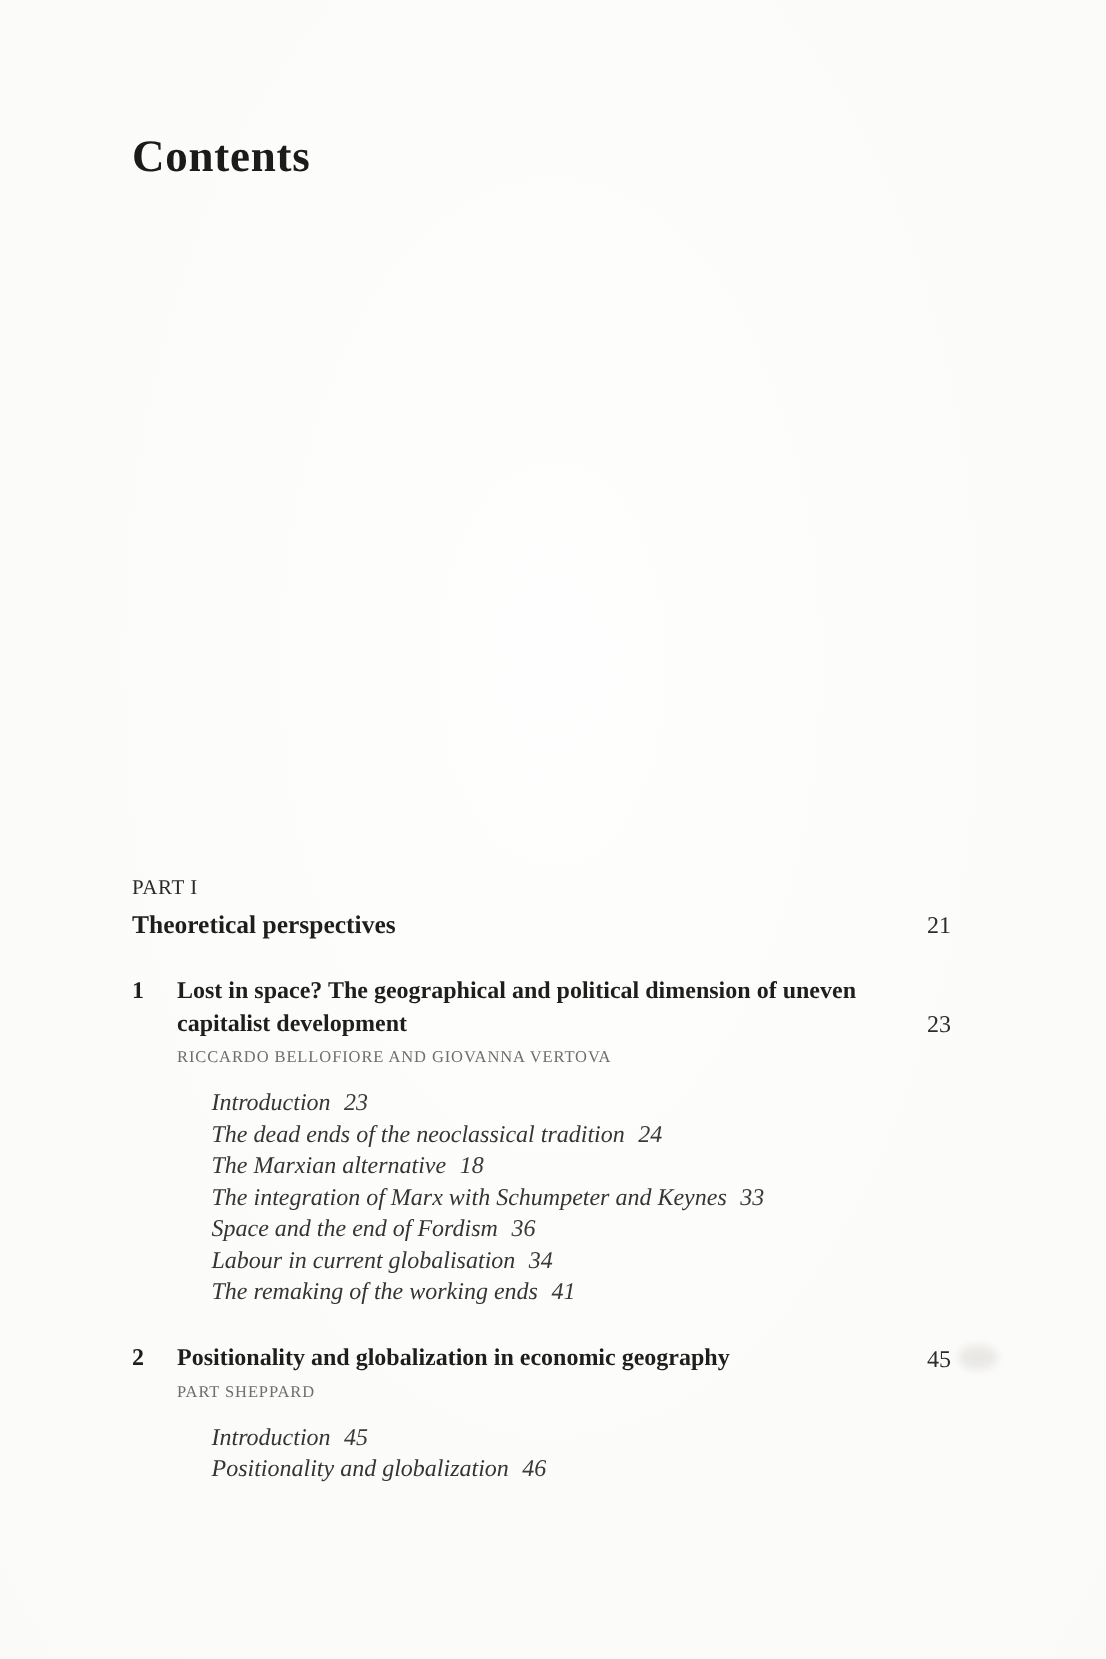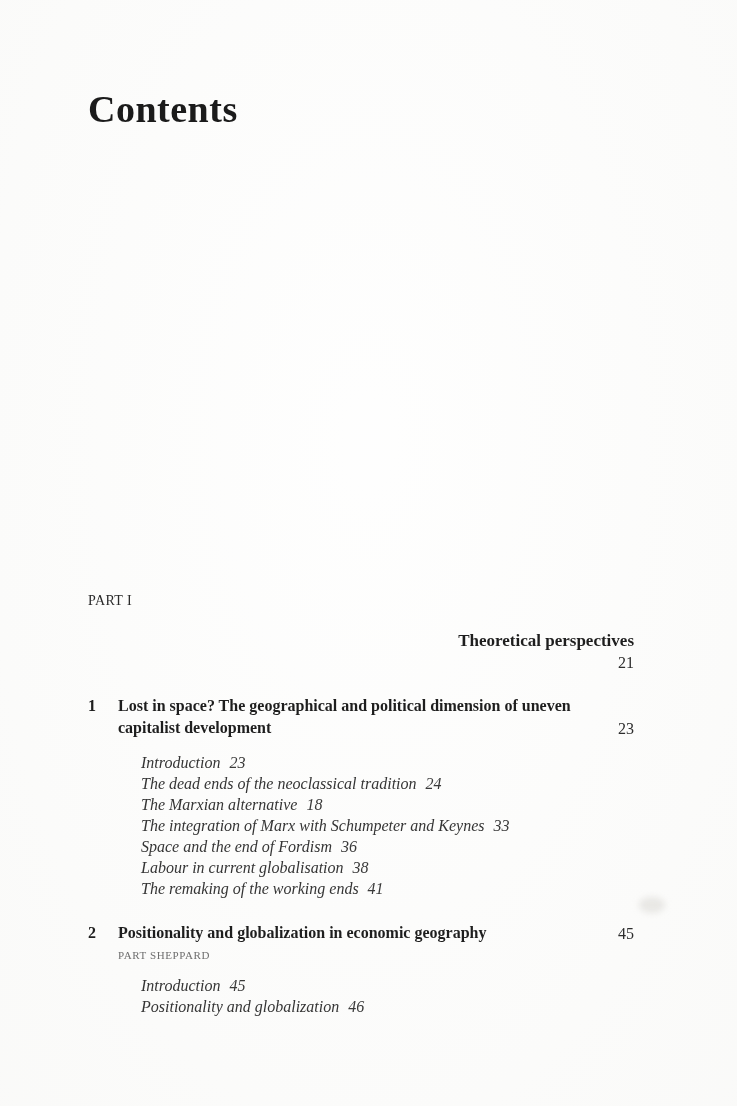--- a/index.html
+++ b/index.html
@@ -12,21 +12,21 @@
     width: 737px;
     height: 1106px;
     background: #fdfdfc;
     background-image: radial-gradient(ellipse at 50% 40%, rgba(255,255,255,0.6) 0%, rgba(244,244,242,0.35) 100%);
     overflow: hidden;
     font-family: "Liberation Serif", "DejaVu Serif", serif;
     color: #222;
   }
   .page-title {
     margin: 90px 0 0 88px;
-    font-size: 38px;
+    font-size: 30px;
     line-height: 1;
     font-weight: bold;
     color: #1b1b1b;
     letter-spacing: 0.5px;
   }
   .toc {
     margin-left: 88px;
     width: 546px; 
   }
   .part-block {
@@ -37,22 +37,21 @@
     line-height: 18px;
     font-weight: normal;
     color: #2a2a2a;
     letter-spacing: 0.4px;
   }
   .row {
     display: flex;
     align-items: flex-end;
   }
   .part-row {
-    margin-top: 20px;
-    flex-direction: column;
+    margin-top: 4px;
   }
   .part-title {
     font-size: 17px;
     line-height: 22px;
     font-weight: bold;
     color: #1e1e1e;
   }
   .spacer { flex: 1; }
   .page-num {
     font-size: 16px;
@@ -130,27 +129,28 @@
       </div>
     </div>
 
     <div class="chapter chapter-1">
       <div class="row chapter-row">
         <div class="chapter-num">1</div>
         <div class="chapter-title">Lost in space? The geographical and political dimension of uneven capitalist development</div>
         <div class="spacer"></div>
         <div class="page-num">23</div>
       </div>
+      <div class="authors">RICCARDO BELLOFIORE AND GIOVANNA VERTOVA</div>
       <div class="sections">
         <div class="section-line"><span class="sec-title">Introduction</span><span class="sec-page">23</span></div>
         <div class="section-line"><span class="sec-title">The dead ends of the neoclassical tradition</span><span class="sec-page">24</span></div>
         <div class="section-line"><span class="sec-title">The Marxian alternative</span><span class="sec-page">18</span></div>
         <div class="section-line"><span class="sec-title">The integration of Marx with Schumpeter and Keynes</span><span class="sec-page">33</span></div>
         <div class="section-line"><span class="sec-title">Space and the end of Fordism</span><span class="sec-page">36</span></div>
-        <div class="section-line"><span class="sec-title">Labour in current globalisation</span><span class="sec-page">38</span></div>
+        <div class="section-line"><span class="sec-title">Labour in current globalisation</span><span class="sec-page">34</span></div>
         <div class="section-line"><span class="sec-title">The remaking of the working ends</span><span class="sec-page">41</span></div>
       </div>
     </div>
 
     <div class="chapter chapter-2">
       <div class="row chapter-row">
         <div class="chapter-num">2</div>
         <div class="chapter-title">Positionality and globalization in economic geography</div>
         <div class="spacer"></div>
         <div class="page-num">45</div>

